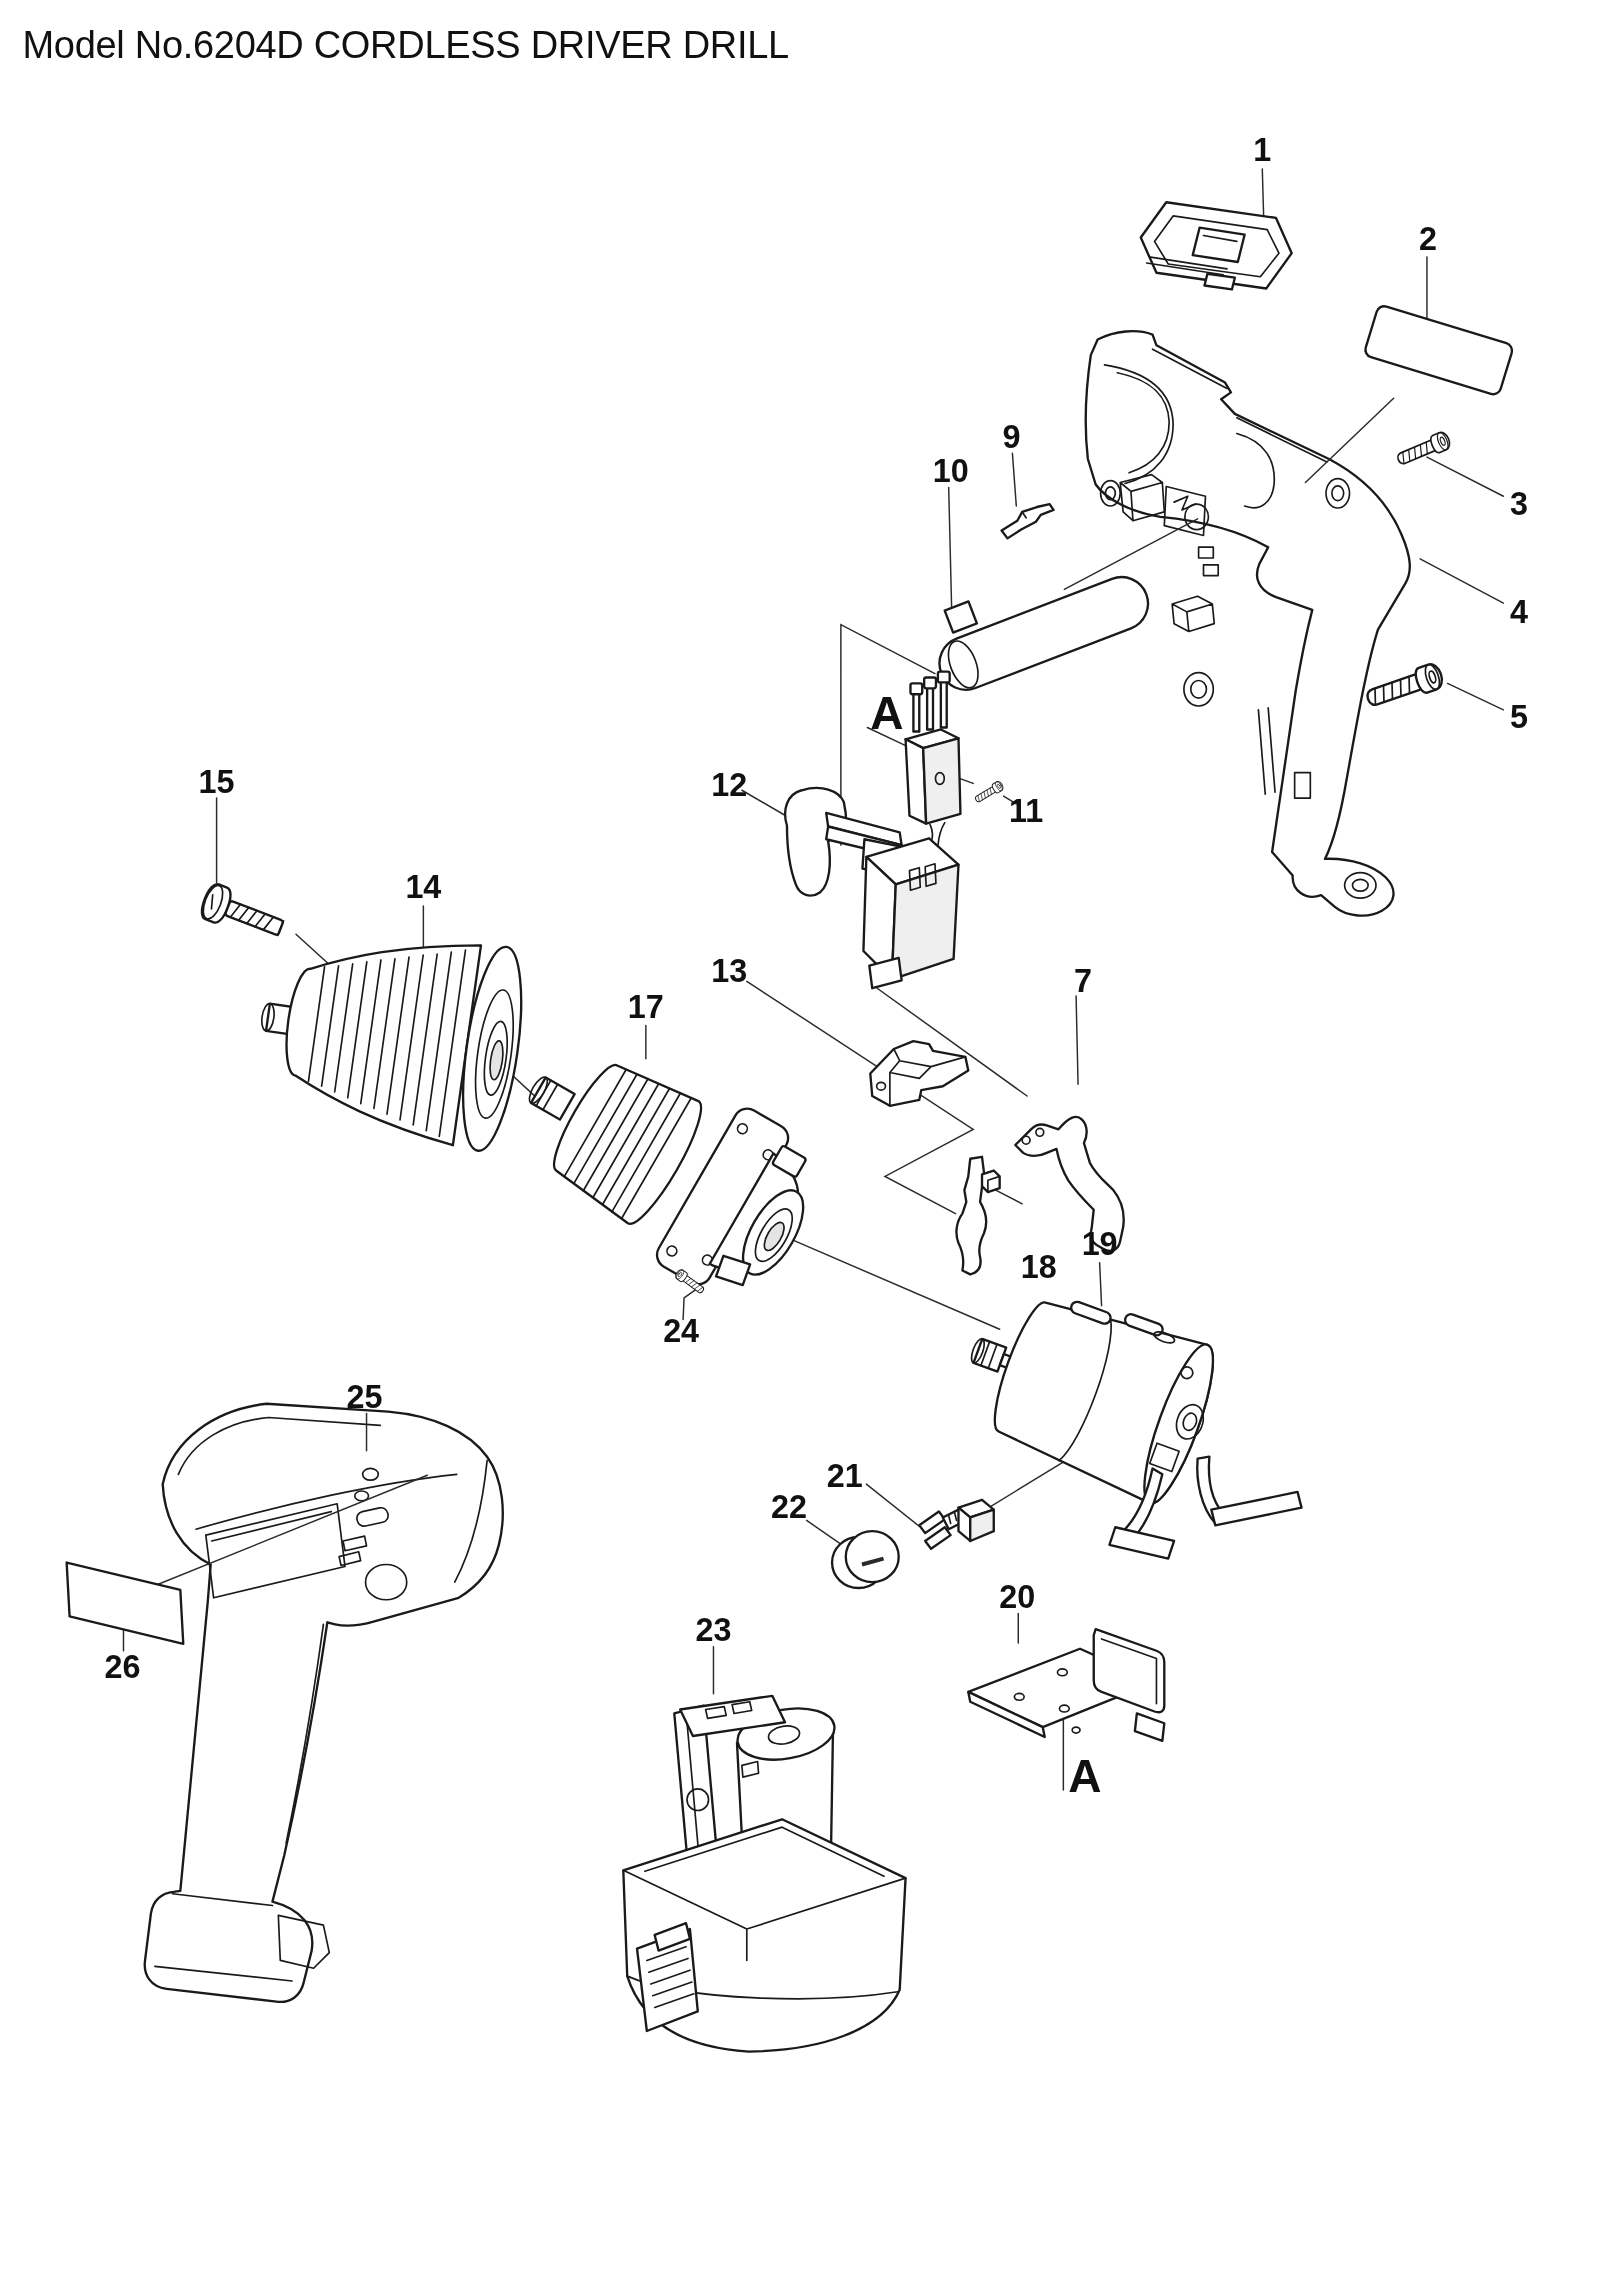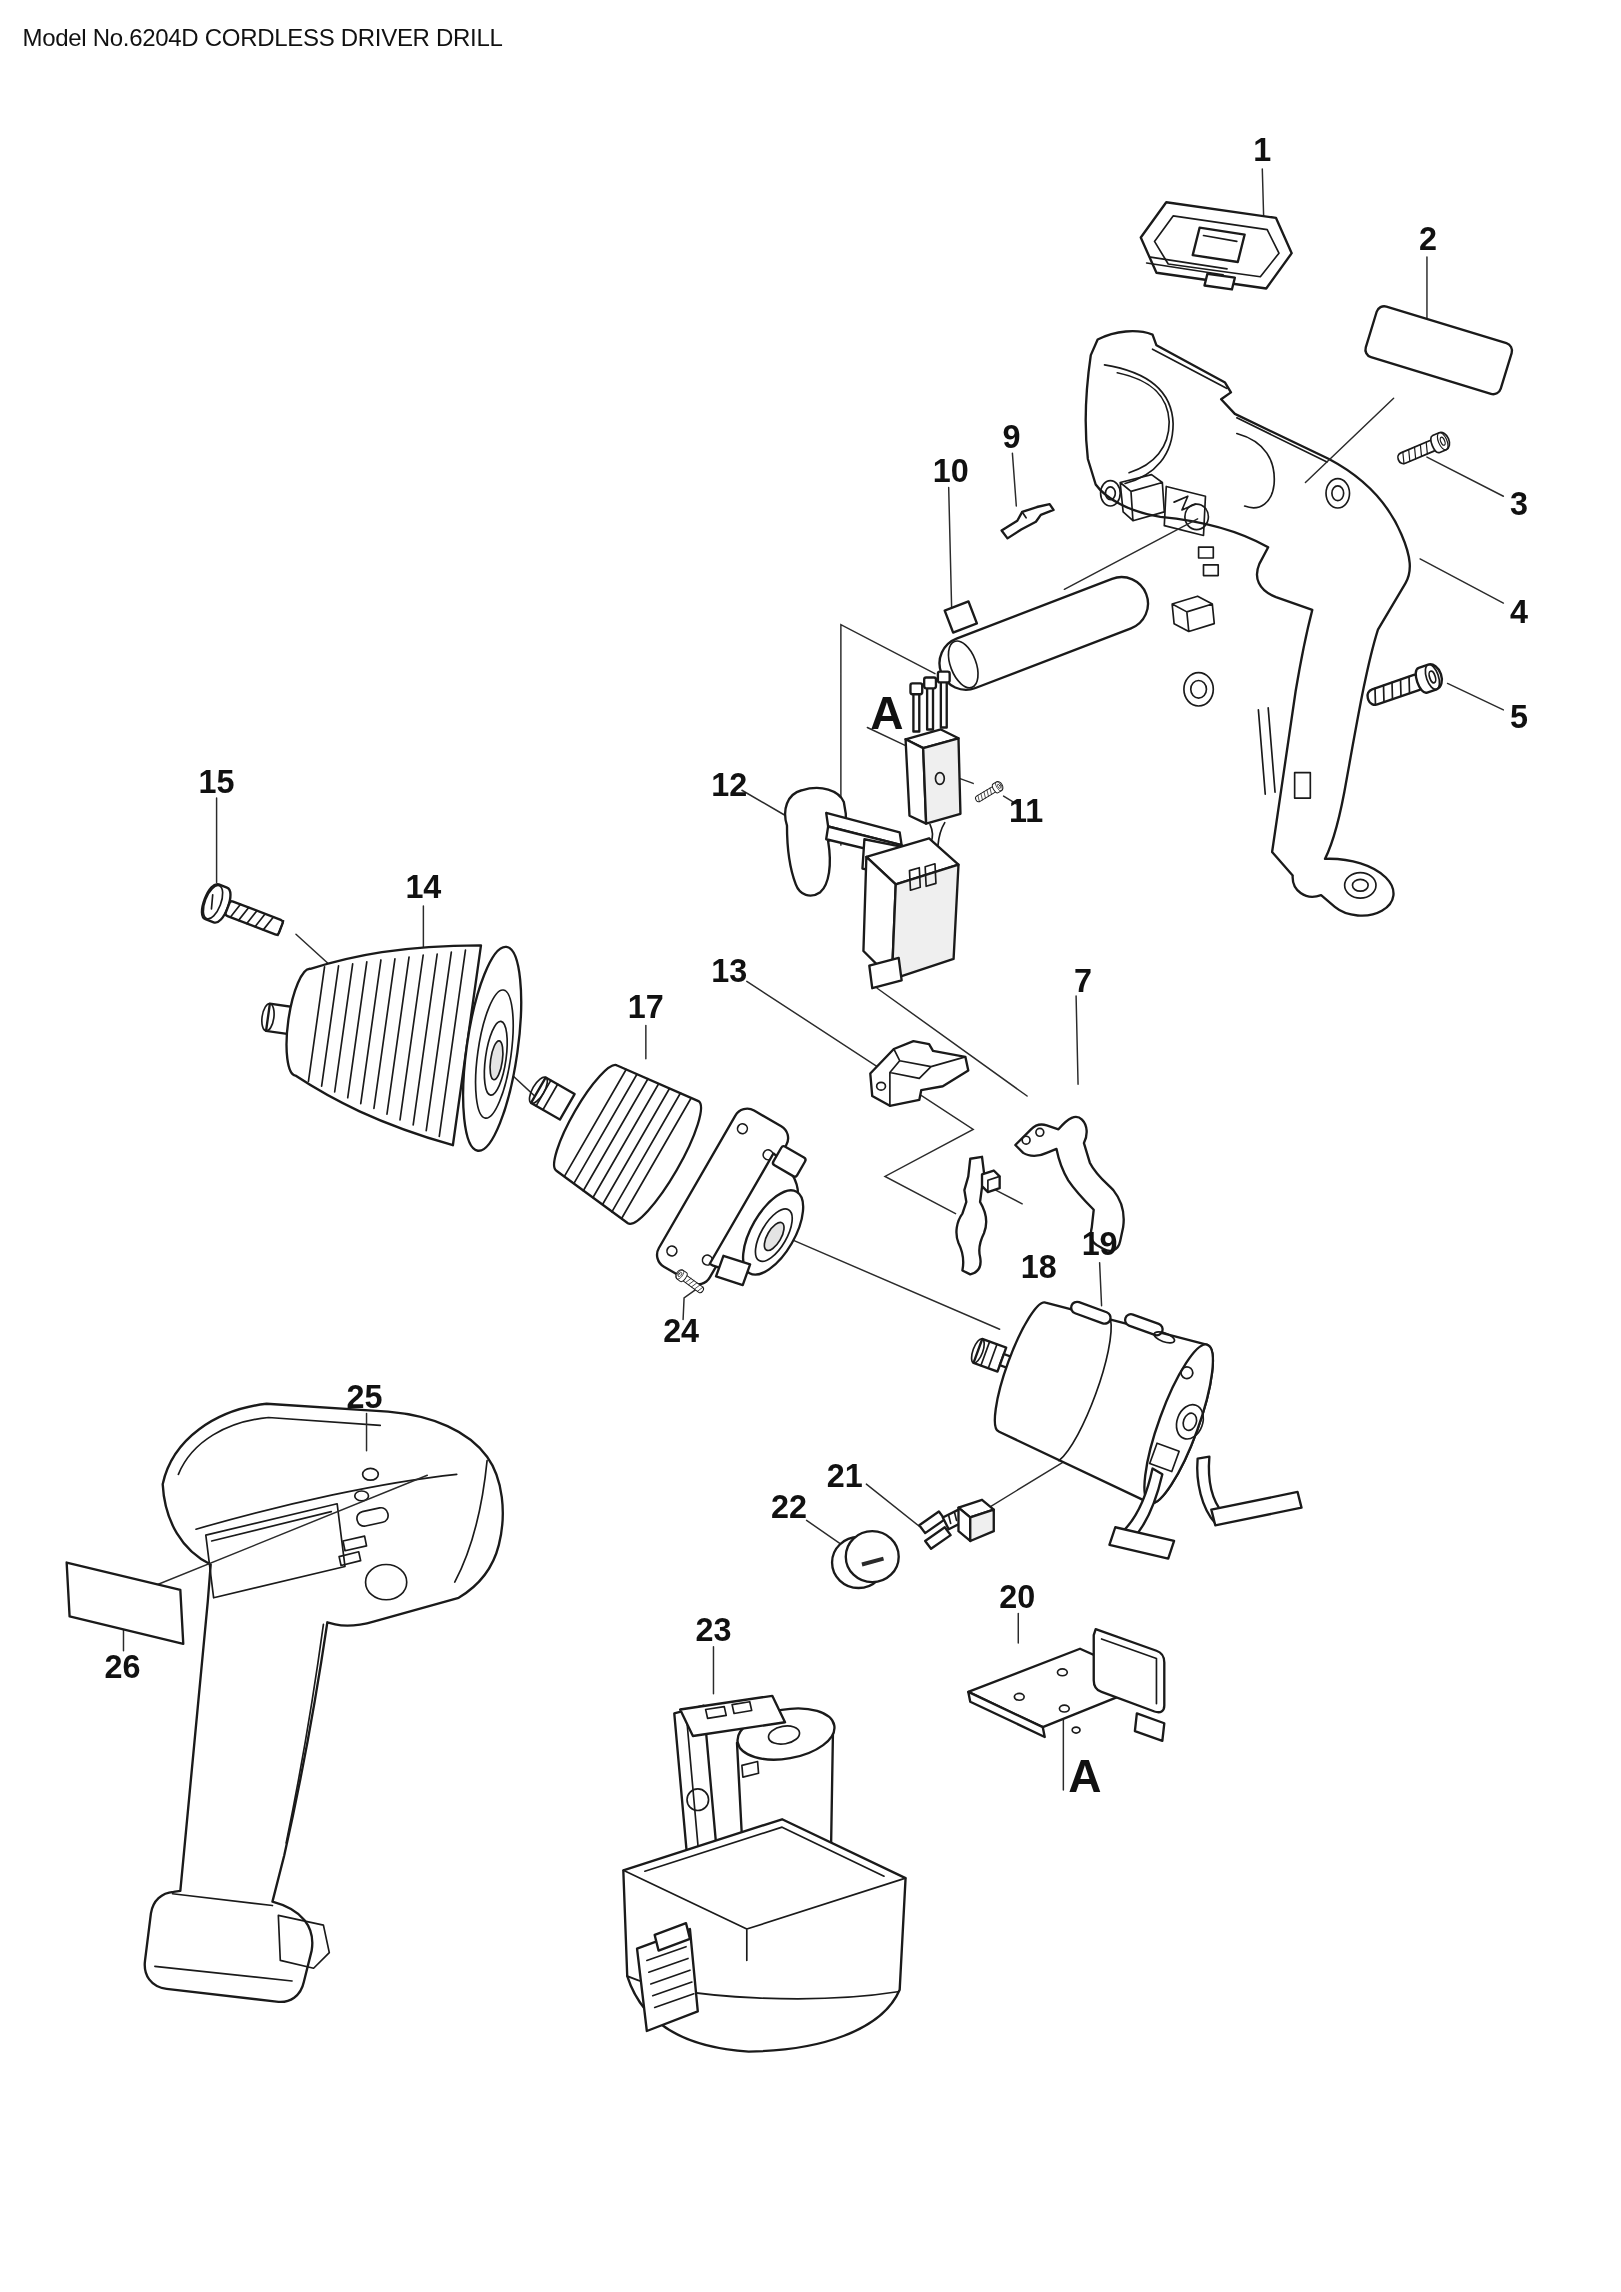--- a/index.html
+++ b/index.html
@@ -1,18 +1,18 @@
 <!DOCTYPE html>
 <html><head>
 <meta charset="utf-8">
 <style>
   html,body{margin:0;padding:0;background:#fff;}
   .page{position:relative;width:1621px;height:2293px;background:#fff;overflow:hidden;
         font-family:"Liberation Sans",sans-serif;}
-  .title{position:absolute;left:22.5px;top:23.5px;font-size:24px;font-weight:500;color:#111;
+  .title{position:absolute;left:22.5px;top:23.5px;font-size:38px;font-weight:500;color:#111;
          letter-spacing:-0.3px;white-space:nowrap;}
   svg{position:absolute;left:0;top:0;}
   .p{fill:#ffffff;stroke:#1a1a1a;stroke-width:2.4;stroke-linejoin:round;stroke-linecap:round;}
   .ps{fill:#efefef;stroke:#1a1a1a;stroke-width:2.4;stroke-linejoin:round;stroke-linecap:round;}
   .d{fill:none;stroke:#1a1a1a;stroke-width:1.7;stroke-linejoin:round;stroke-linecap:round;}
   .h{fill:#e4e4e4;stroke:#1a1a1a;stroke-width:1.7;}
   .ld{fill:none;stroke:#2b2b2b;stroke-width:1.5;stroke-linecap:round;}
   .num{font-family:"Liberation Sans",sans-serif;font-size:33px;font-weight:600;fill:#111;text-anchor:middle;}
   .sec{font-size:47px;}
 </style>

